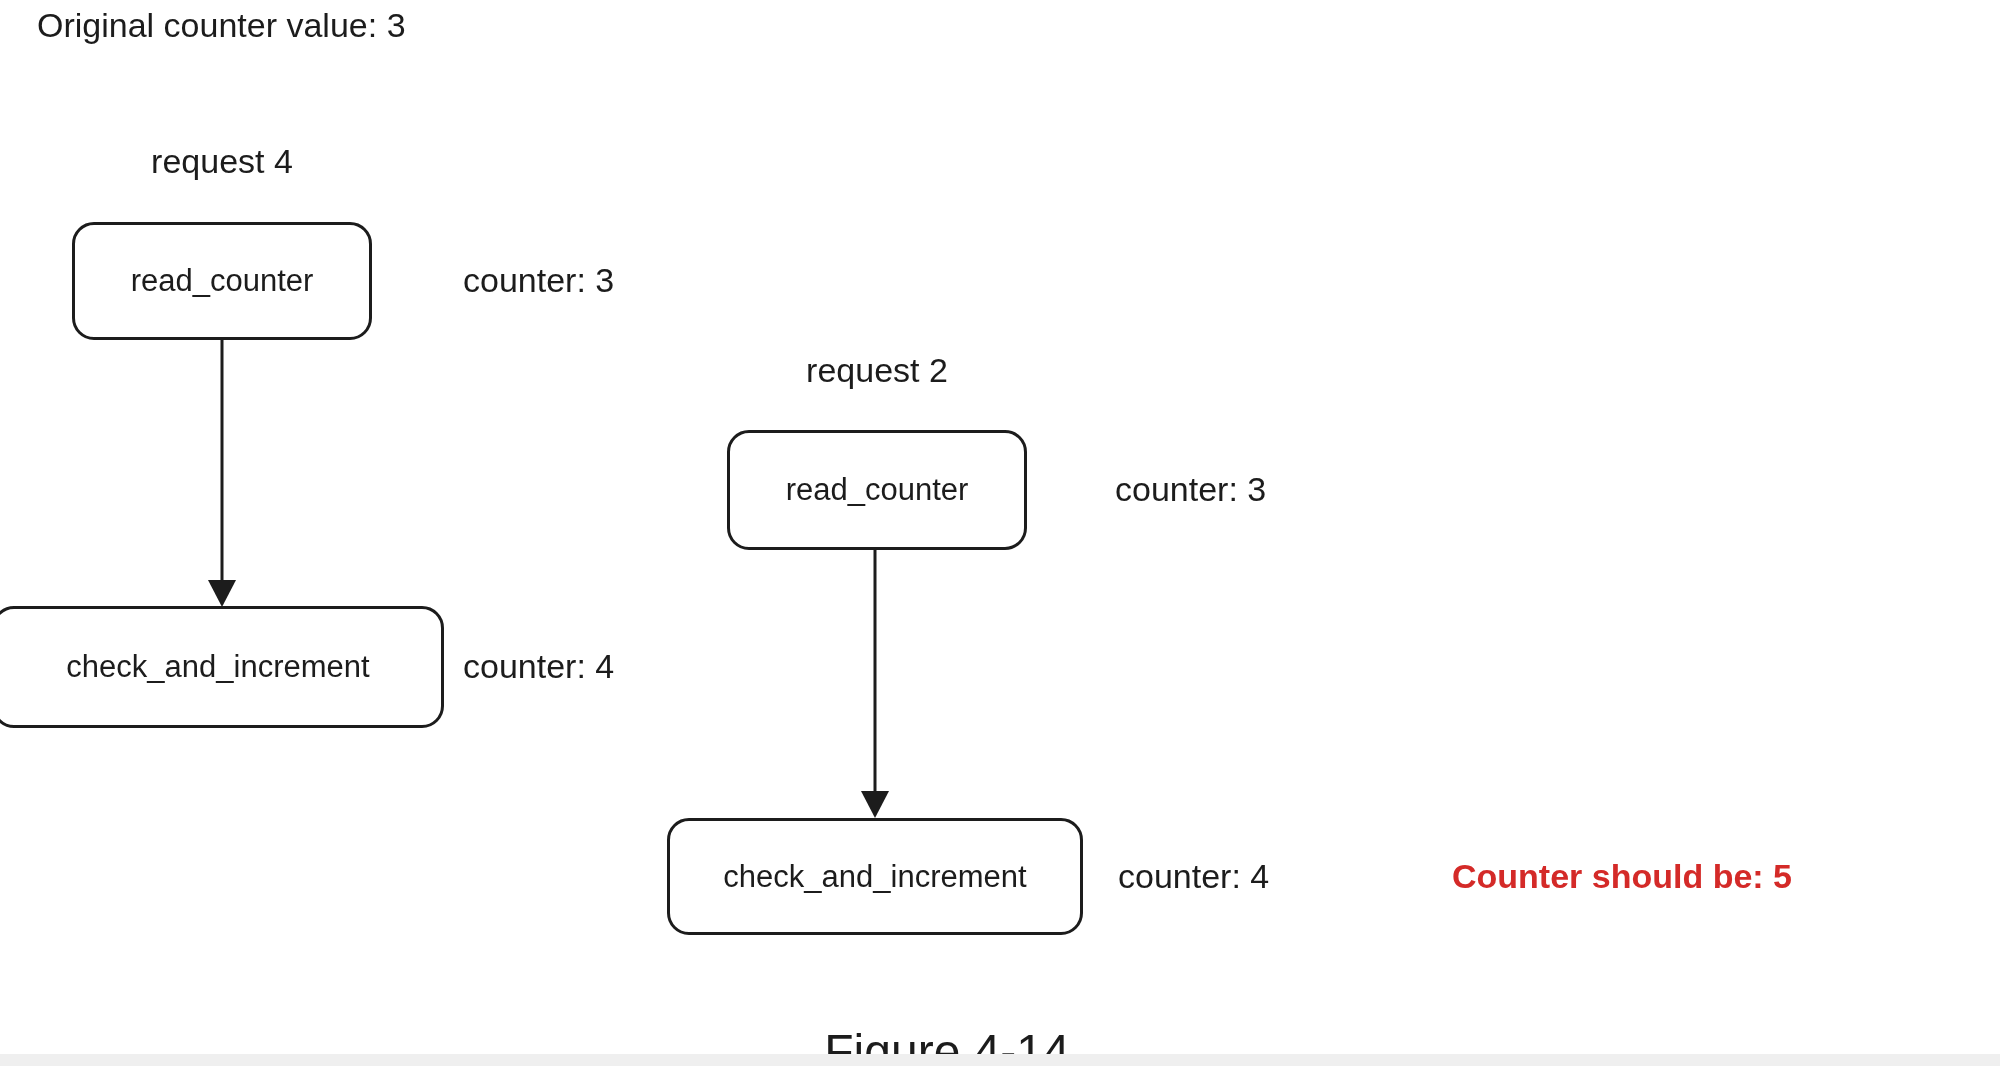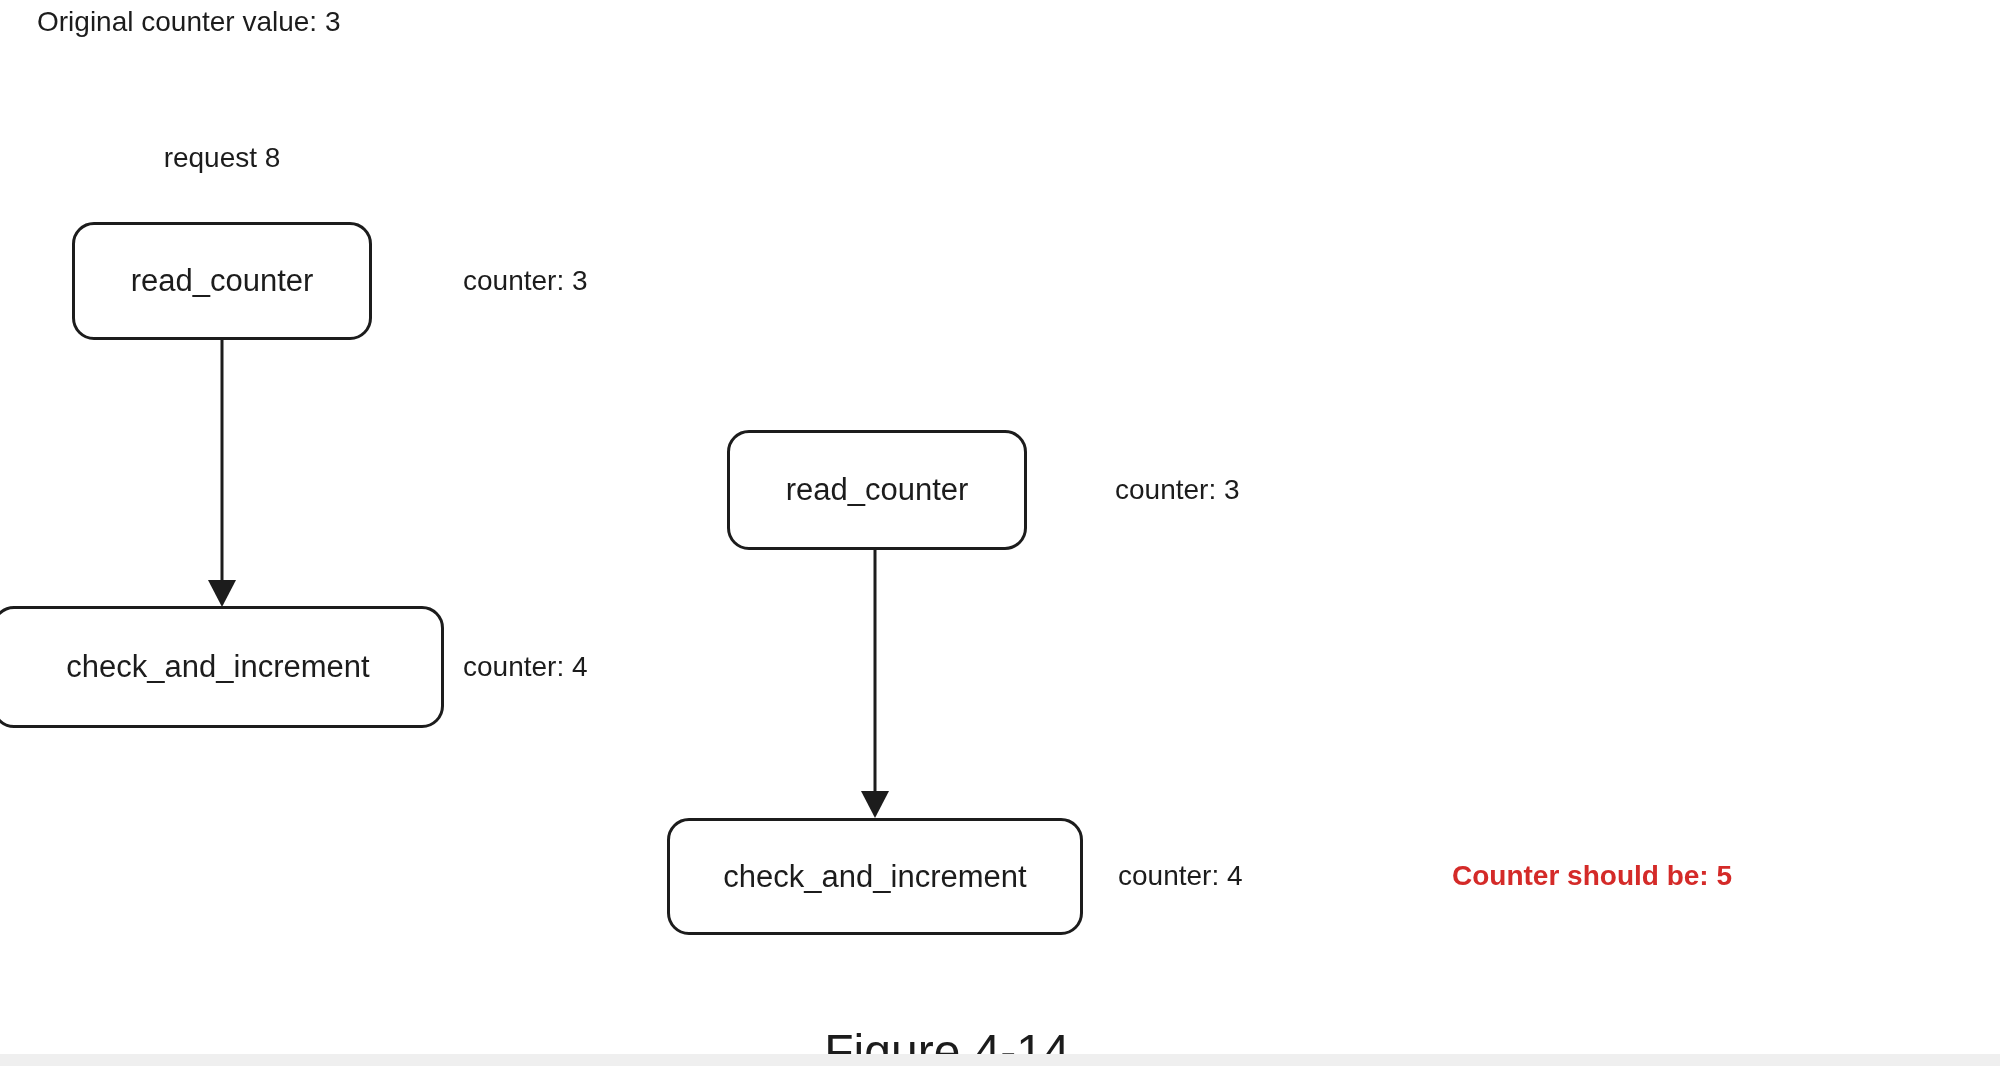--- a/index.html
+++ b/index.html
@@ -14,21 +14,21 @@
     position: relative;
     width: 2000px;
     height: 1066px;
     background: var(--background);
     overflow: hidden;
     font-family: "Liberation Sans", "DejaVu Sans", sans-serif;
     color: var(--ink);
   }
   .txt {
     position: absolute;
-    font-size: 28px;
+    font-size: 34px;
     line-height: 1.15;
     color: var(--ink);
     white-space: nowrap;
   }
   .vcenter {
     display: flex;
     align-items: center;
   }
   .node {
     position: absolute;
@@ -79,35 +79,36 @@
     background: var(--footer-strip);
   }
 </style>
 </head>
 <body>
 
 <div class="canvas">
 
   <div class="txt" style="left:37px; top:6px;">Original counter value: 3</div>
 
-  <div class="txt center-text" style="left:72px; top:142px; width:300px;">request 8</div>
+  <div class="txt center-text" style="left:72px; top:142px; width:300px;">request 4</div>
 
   <div class="node" style="left:72px; top:222px; width:300px; height:118px;">read_counter</div>
 
   <div class="txt vcenter" style="left:463px; top:222px; height:118px;">counter: 3</div>
 
   <div class="arrow" style="left:207px; top:340px; height:267px;">
     <div class="shaft" style="height:243px;"></div>
     <div class="head"></div>
   </div>
 
   <div class="node" style="left:-8px; top:606px; width:452px; height:122px;">check_and_increment</div>
 
   <div class="txt vcenter" style="left:463px; top:606px; height:122px;">counter: 4</div>
 
+  <div class="txt center-text" style="left:727px; top:351px; width:300px;">request 2</div>
 
   <div class="node" style="left:727px; top:430px; width:300px; height:120px;">read_counter</div>
 
   <div class="txt vcenter" style="left:1115px; top:430px; height:120px;">counter: 3</div>
 
   <div class="arrow" style="left:860px; top:550px; height:268px;">
     <div class="shaft" style="height:244px;"></div>
     <div class="head"></div>
   </div>
 

